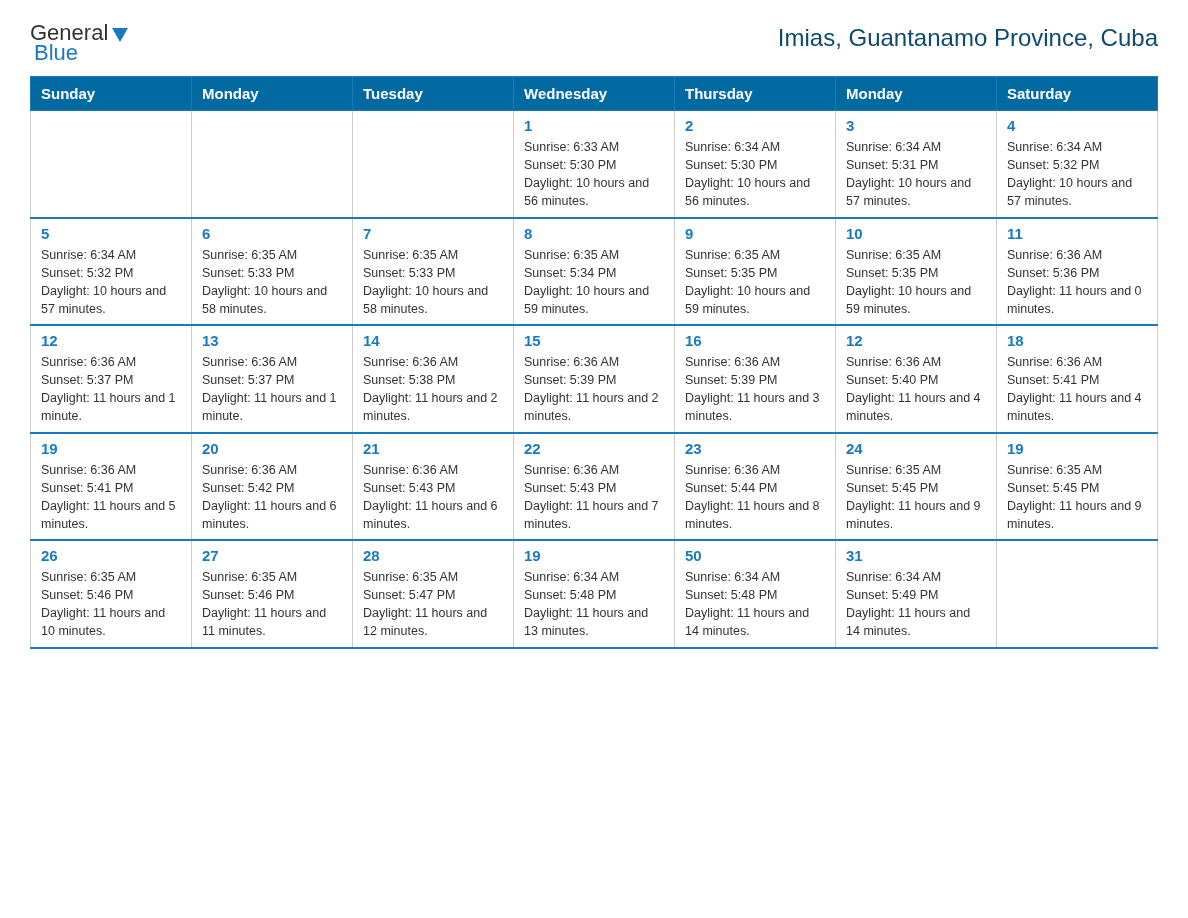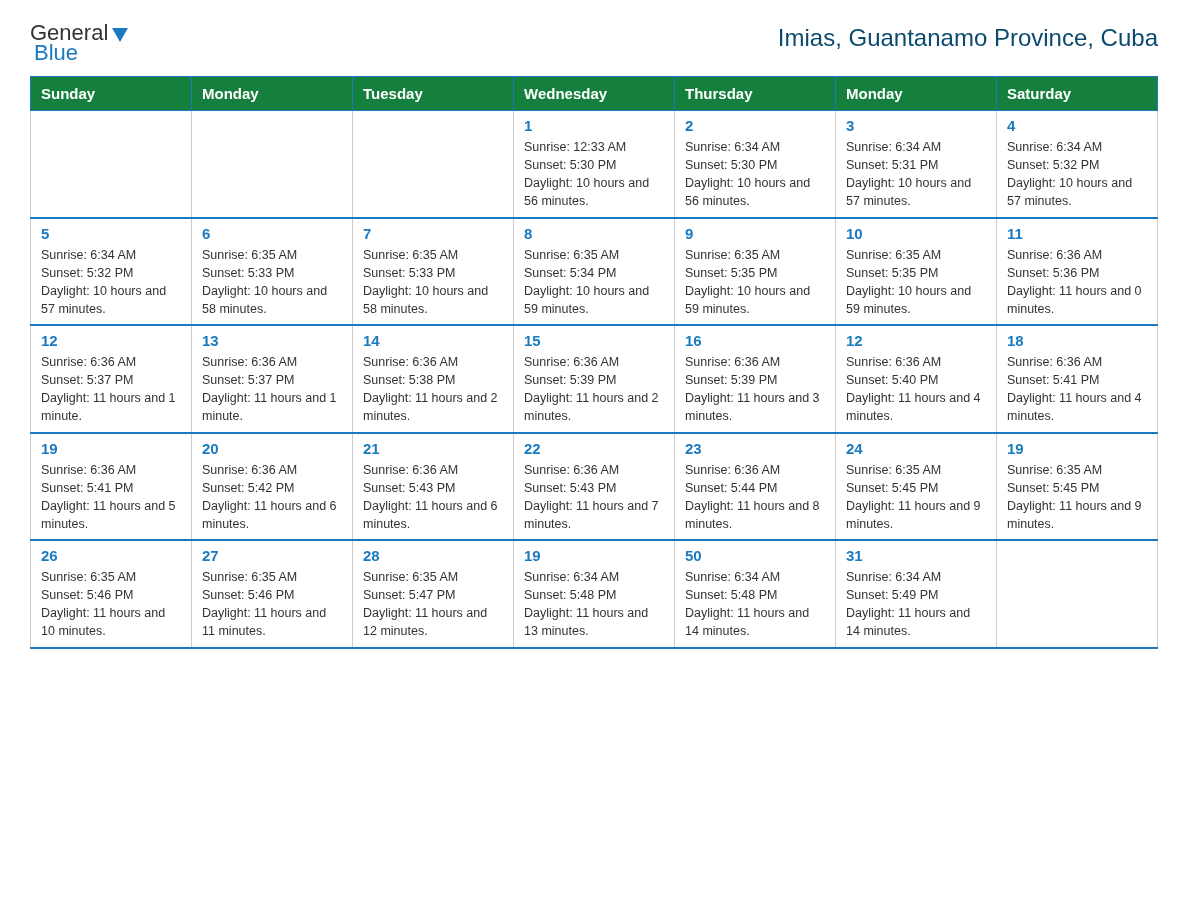--- a/index.html
+++ b/index.html
@@ -44,21 +44,21 @@
       font-size: 24px;
       color: #0c4a6e;
       margin-top: 4px;
     }
     table {
       width: 100%;
       border-collapse: collapse;
       margin-top: 10px;
     }
     thead tr th {
-      background-color: #15803d;
+      background-color: #0369a1;
       color: #fff;
       font-size: 15px;
       font-weight: bold;
       padding: 8px 10px;
       text-align: left;
       border: 1px solid #1a7abf;
     }
     tbody tr td {
       border: 1px solid #ccc;
       padding: 6px 10px;
@@ -119,21 +119,21 @@
         <th>Saturday</th>
       </tr>
   </thead>
   <tbody id="calendar-body">
   <tr>
         <td class="empty-cell"></td>
         <td class="empty-cell"></td>
         <td class="empty-cell"></td>
         <td>
           <span class="day-number">1</span>
-          <div class="day-info">Sunrise: 12:33 AM
+          <div class="day-info">Sunrise: 6:33 AM
 Sunset: 5:30 PM
 Daylight: 10 hours and 56 minutes.</div>
         </td>
         <td>
           <span class="day-number">2</span>
           <div class="day-info">Sunrise: 6:34 AM
 Sunset: 5:30 PM
 Daylight: 10 hours and 56 minutes.</div>
         </td>
         <td>

